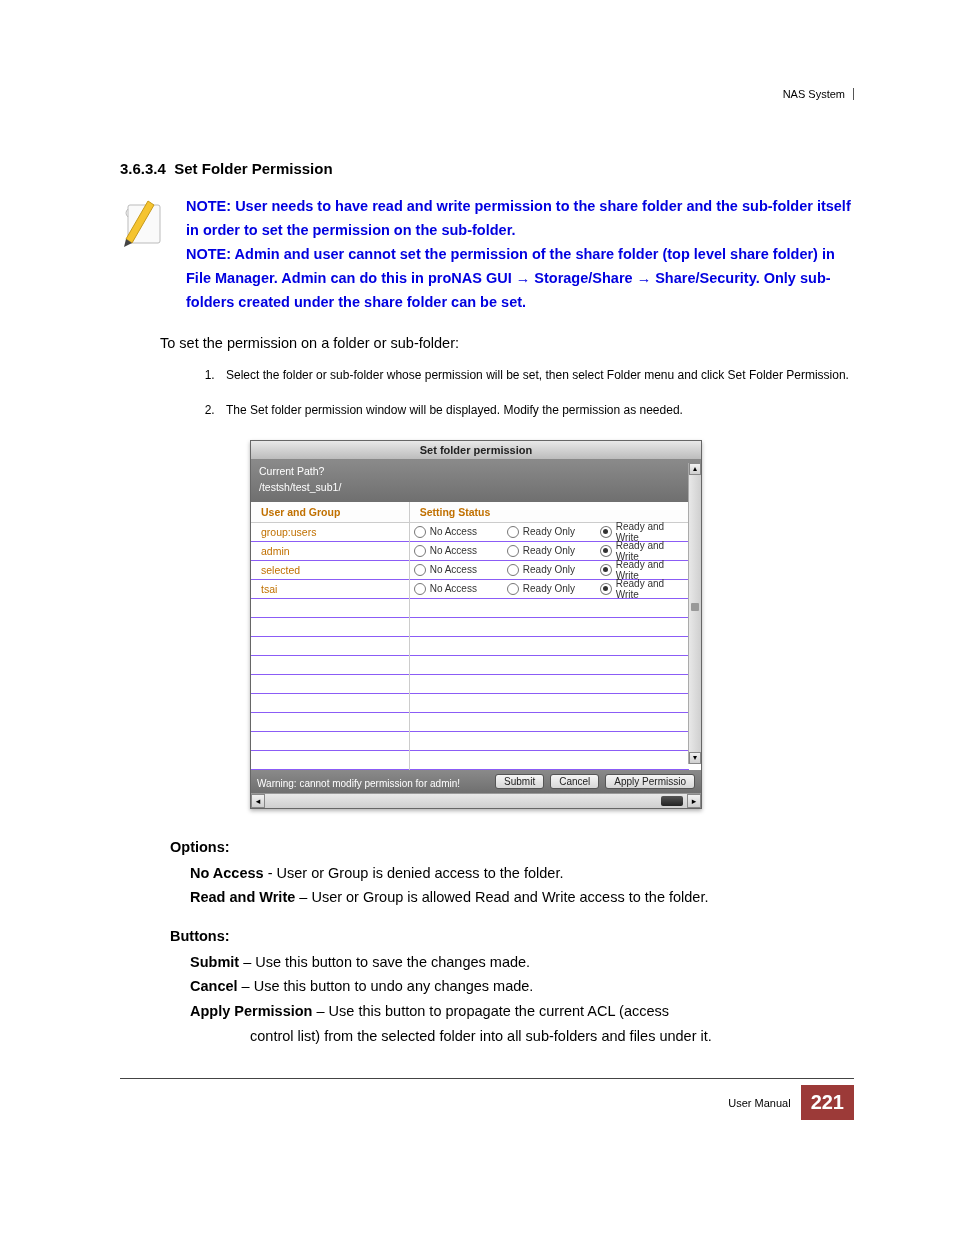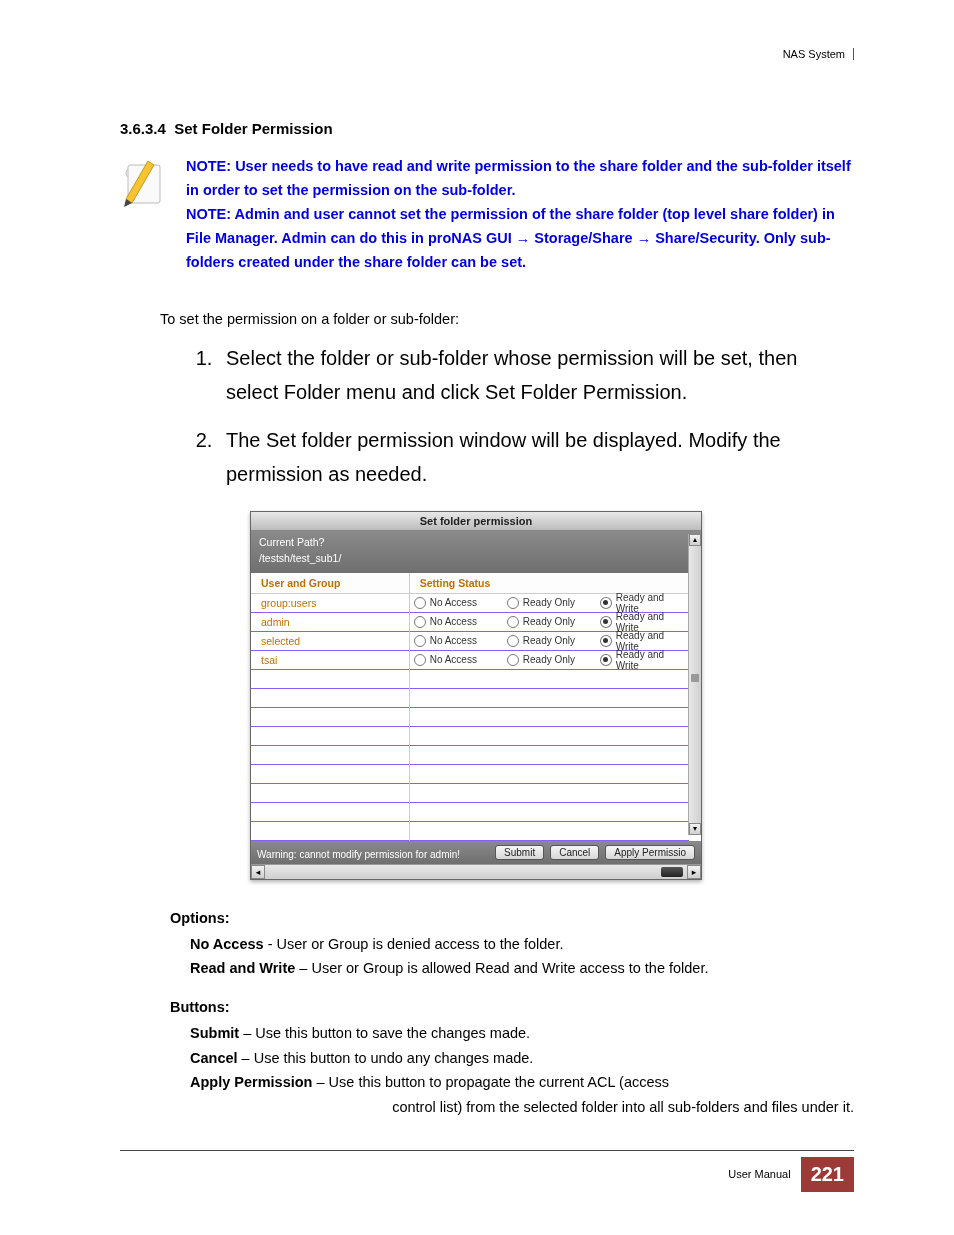--- a/index.html
+++ b/index.html
@@ -3,21 +3,21 @@
 <meta charset="utf-8">
 <style>
   body {
     margin: 0;
     padding: 0;
     font-family: Verdana, Arial, sans-serif;
     background: #fff;
     width: 954px;
   }
   .page {
-    padding: 48px 100px 40px 120px;
+    padding: 88px 100px 40px 120px;
     box-sizing: border-box;
     width: 954px;
     position: relative;
   }
   .header-right {
     text-align: right;
     font-size: 11px;
     padding-right: 0;
     margin-bottom: 40px;
     border-right: 1px solid #555;
@@ -27,21 +27,21 @@
   }
   .clear { clear: both; }
   .section-title {
     font-weight: bold;
     font-size: 15px;
     margin: 20px 0 18px 0;
   }
   .note-block {
     display: flex;
     align-items: flex-start;
-    margin-bottom: 32px;
+    margin-bottom: 16px;
   }
   .note-icon {
     width: 48px;
     height: 56px;
     margin-right: 18px;
     flex-shrink: 0;
     position: relative;
   }
   .note-icon svg { width: 48px; height: 56px; }
   .note-text {
@@ -49,21 +49,21 @@
     font-weight: bold;
     font-size: 14.5px;
     line-height: 1.65;
   }
   .body-text {
     font-size: 14.5px;
     line-height: 1.7;
     margin: 7px 0 10px 40px;
   }
   ol.steps {
-    font-size: 20px;
+    font-size: 12px;
     line-height: 1.7;
     margin: 8px 0 20px 80px;
     padding-left: 18px;
   }
   ol.steps li { margin-bottom: 14px; padding-left: 8px; }
   .dialog {
     width: 450px;
     margin: 10px 0 30px 130px;
     border: 1px solid #666;
     box-shadow: 0 2px 4px rgba(0,0,0,.3);
@@ -190,21 +190,20 @@
     margin: 18px 0 6px 50px;
   }
   .def-list {
     font-size: 14.5px;
     line-height: 1.7;
     margin-left: 70px;
   }
   .def-list .term { font-weight: bold; }
   .def-continue {
     margin-left: 60px;
-    text-align: right;
   }
   .footer-line {
     border-top: 1px solid #444;
     margin-top: 30px;
     display: flex;
     justify-content: flex-end;
     align-items: center;
     padding-top: 6px;
     gap: 10px;
   }

